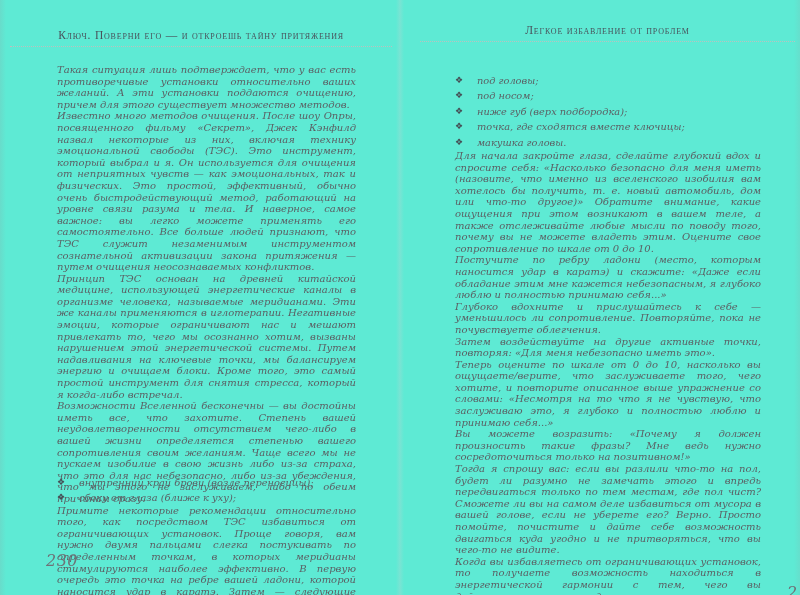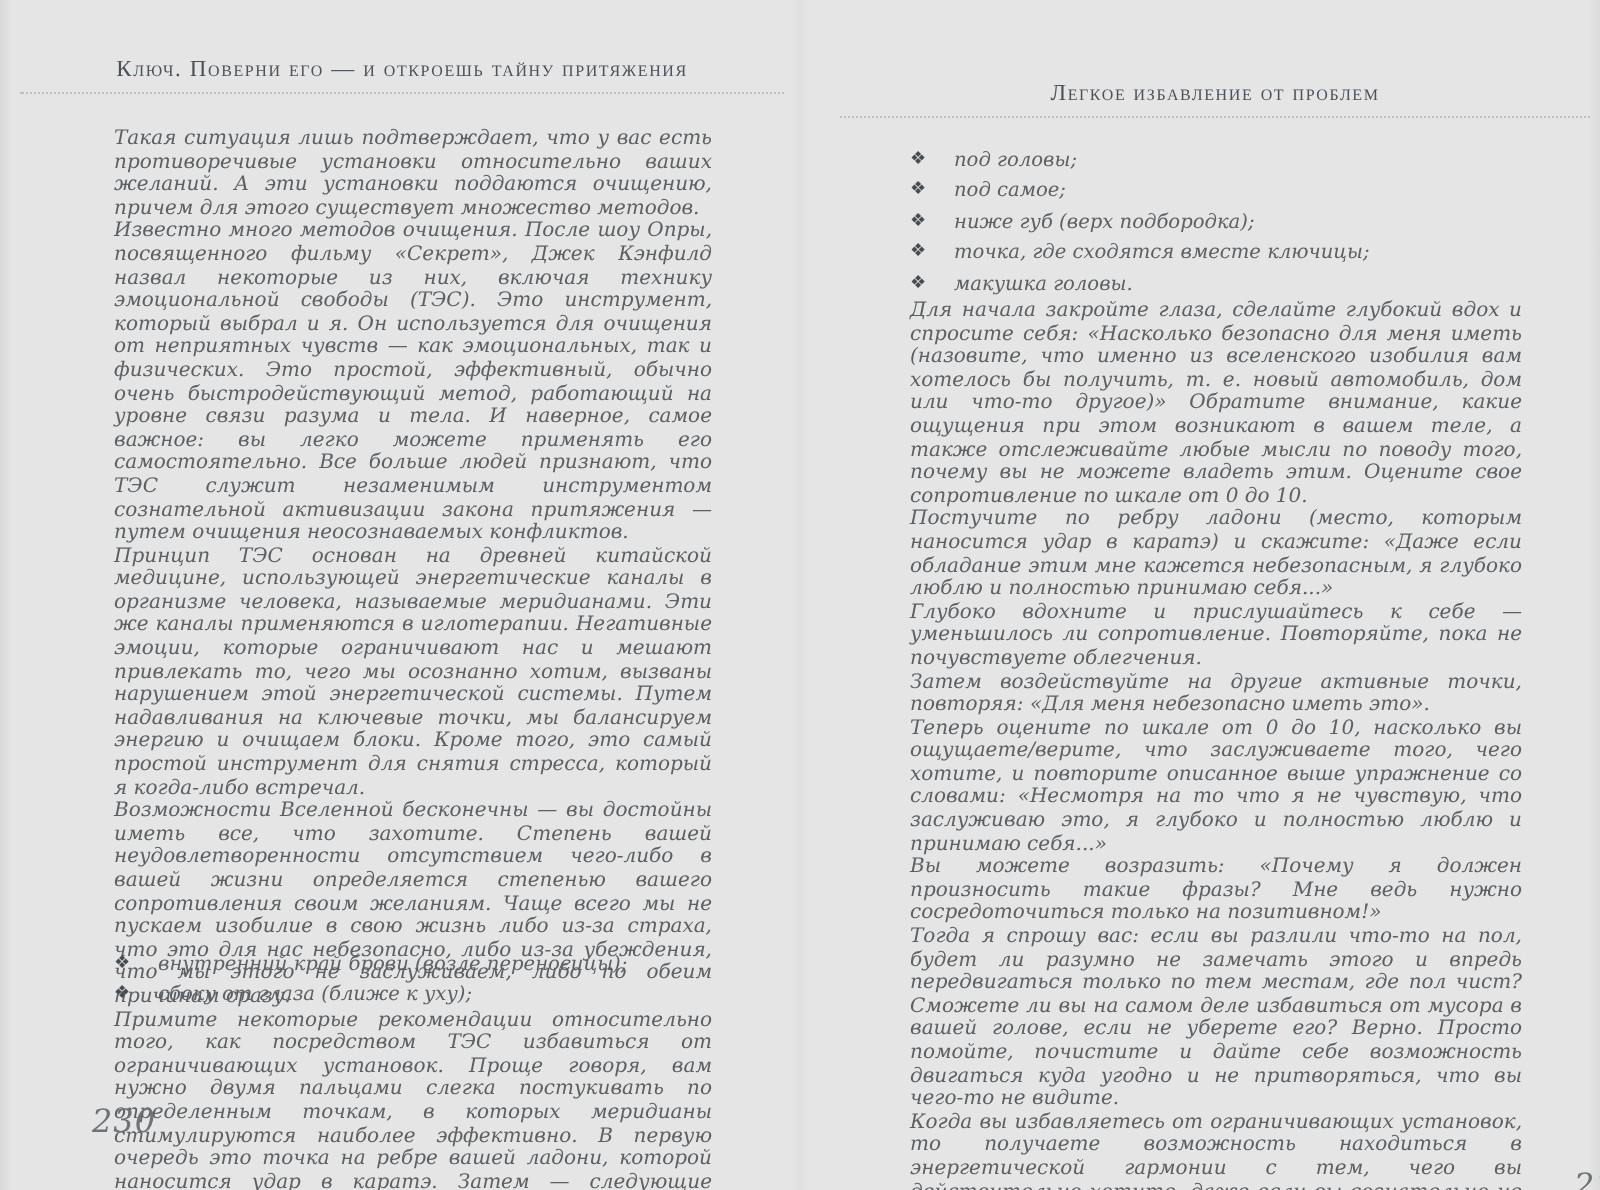--- a/index.html
+++ b/index.html
@@ -7,21 +7,21 @@
     padding: 0;
     width: 800px;
     height: 595px;
     background: #ffffff;
     overflow: hidden;
   }
   .spread {
     position: relative;
     width: 800px;
     height: 595px;
-    background: #e5e5e5;
+    background: #5eead4;
     font-family: "DejaVu Serif", serif;
   }
   
   .edge-left, .edge-right, .spine {
     position: absolute;
     top: 0;
     height: 100%;
     pointer-events: none;
   }
   .edge-left   { left: 0;  width: 6px;  background: linear-gradient(to right, rgba(150,155,158,0.18), rgba(255,255,255,0)); }
@@ -34,21 +34,21 @@
     font-family: "Liberation Serif", serif;
     font-variant: small-caps;
     font-size: 11.5px;
     letter-spacing: 0.8px;
     color: #49525b;
     border-bottom: 1px dotted #bcc0bd;
     padding-bottom: 4px;
     line-height: 13px;
   }
   .head-left  { left: 10px;  width: 382px; top: 29px; }
-  .head-right { left: 420px; width: 375px; top: 41px; }
+  .head-right { left: 420px; width: 375px; top: 24px; }
 
   .body-text {
     position: absolute;
     font-style: italic;
     font-size: 10px;
     line-height: 11.6px;
     color: #5b6064;
     text-align: justify;
   }
   .body-left  { left: 57px;  width: 299px; top: 64px; }
@@ -134,21 +134,21 @@
 
   <div class="bullet-list bullets-right">
 
       <div class="bullet-row">
         <span class="bullet-glyph">❖</span>
         <span class="bullet-text">под головы;</span>
       </div>
 
       <div class="bullet-row">
         <span class="bullet-glyph">❖</span>
-        <span class="bullet-text">под самое;</span>
+        <span class="bullet-text">под носом;</span>
       </div>
 
       <div class="bullet-row">
         <span class="bullet-glyph">❖</span>
         <span class="bullet-text">ниже губ (верх подбородка);</span>
       </div>
 
       <div class="bullet-row">
         <span class="bullet-glyph">❖</span>
         <span class="bullet-text">точка, где сходятся вместе ключицы;</span>

